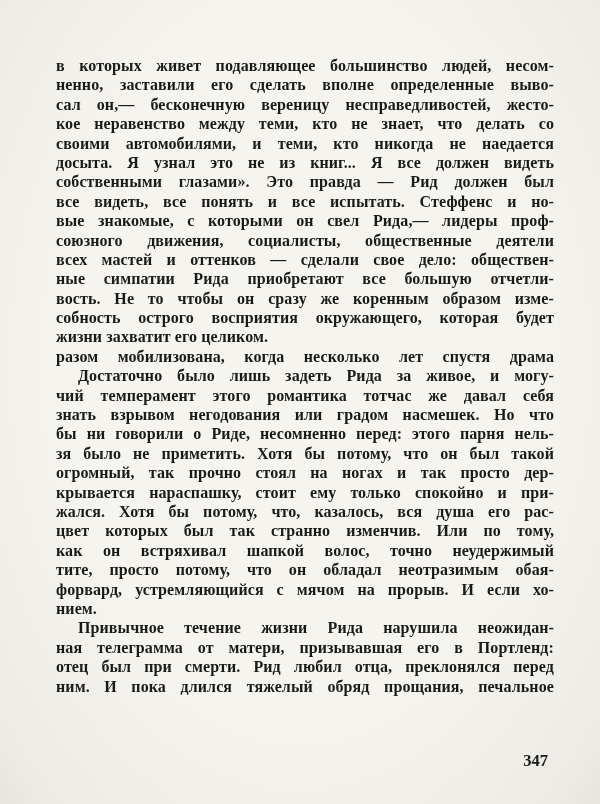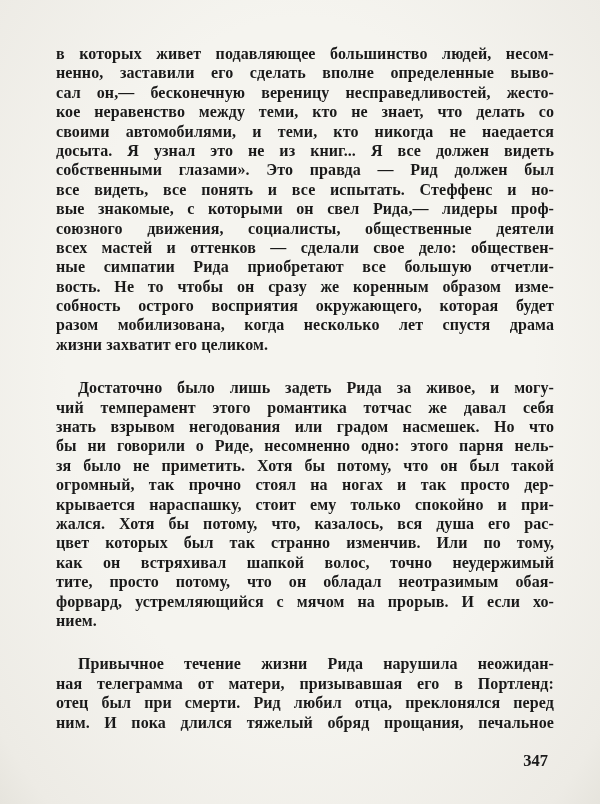--- a/index.html
+++ b/index.html
@@ -12,38 +12,37 @@
     overflow: hidden;
     background: #e8e6e0;
     font-family: "Liberation Serif", "DejaVu Serif", serif;
   }
   .page {
     position: relative;
     width: 600px;
     height: 804px;
     box-sizing: border-box;
     background: radial-gradient(ellipse at 50% 45%, #f5f4ef 55%, #edebe5 92%, #e6e4dd 100%);
-    padding: 44px 46px 0 56px;
+    padding: 56px 46px 0 56px;
   }
   .text-block {
     width: 498px;
     color: #1a1a1a;
     font-size: 16px;
     font-weight: 600;
     letter-spacing: 0.1px;
   }
   .line {
     height: 19.4px;
     line-height: 19.4px;
     text-align: justify;
     text-align-last: justify;
   }
   .line.indent {
     text-indent: 22px;
-    margin-top: 24px;
   }
   .line.para-end {
     text-align-last: left;
   }
   .page-number {
     position: absolute;
     top: 751px;
     right: 52px;
     font-size: 16.5px;
     font-weight: 700;
@@ -62,26 +61,26 @@
       <div class="line">своими автомобилями, и теми, кто никогда не наедается</div>
       <div class="line">досыта. Я узнал это не из книг... Я все должен видеть</div>
       <div class="line">собственными глазами». Это правда — Рид должен был</div>
       <div class="line">все видеть, все понять и все испытать. Стеффенс и но-</div>
       <div class="line">вые знакомые, с которыми он свел Рида,— лидеры проф-</div>
       <div class="line">союзного движения, социалисты, общественные деятели</div>
       <div class="line">всех мастей и оттенков — сделали свое дело: обществен-</div>
       <div class="line">ные симпатии Рида приобретают все большую отчетли-</div>
       <div class="line">вость. Не то чтобы он сразу же коренным образом изме-</div>
       <div class="line">собность острого восприятия окружающего, которая будет</div>
+      <div class="line para-end">жизни захватит его целиком.</div>
       <div class="line">разом мобилизована, когда несколько лет спустя драма</div>
-      <div class="line para-end">жизни захватит его целиком.</div>
       <div class="line indent">Достаточно было лишь задеть Рида за живое, и могу-</div>
       <div class="line">чий темперамент этого романтика тотчас же давал себя</div>
       <div class="line">знать взрывом негодования или градом насмешек. Но что</div>
-      <div class="line">бы ни говорили о Риде, несомненно одно: этого парня нель-</div>
+      <div class="line">бы ни говорили о Риде, несомненно перед: этого парня нель-</div>
       <div class="line">зя было не приметить. Хотя бы потому, что он был такой</div>
       <div class="line">огромный, так прочно стоял на ногах и так просто дер-</div>
       <div class="line">крывается нараспашку, стоит ему только спокойно и при-</div>
       <div class="line">жался. Хотя бы потому, что, казалось, вся душа его рас-</div>
       <div class="line">цвет которых был так странно изменчив. Или по тому,</div>
       <div class="line">как он встряхивал шапкой волос, точно неудержимый</div>
       <div class="line">тите, просто потому, что он обладал неотразимым обая-</div>
       <div class="line">форвард, устремляющийся с мячом на прорыв. И если хо-</div>
       <div class="line para-end">нием.</div>
       <div class="line indent">Привычное течение жизни Рида нарушила неожидан-</div>

